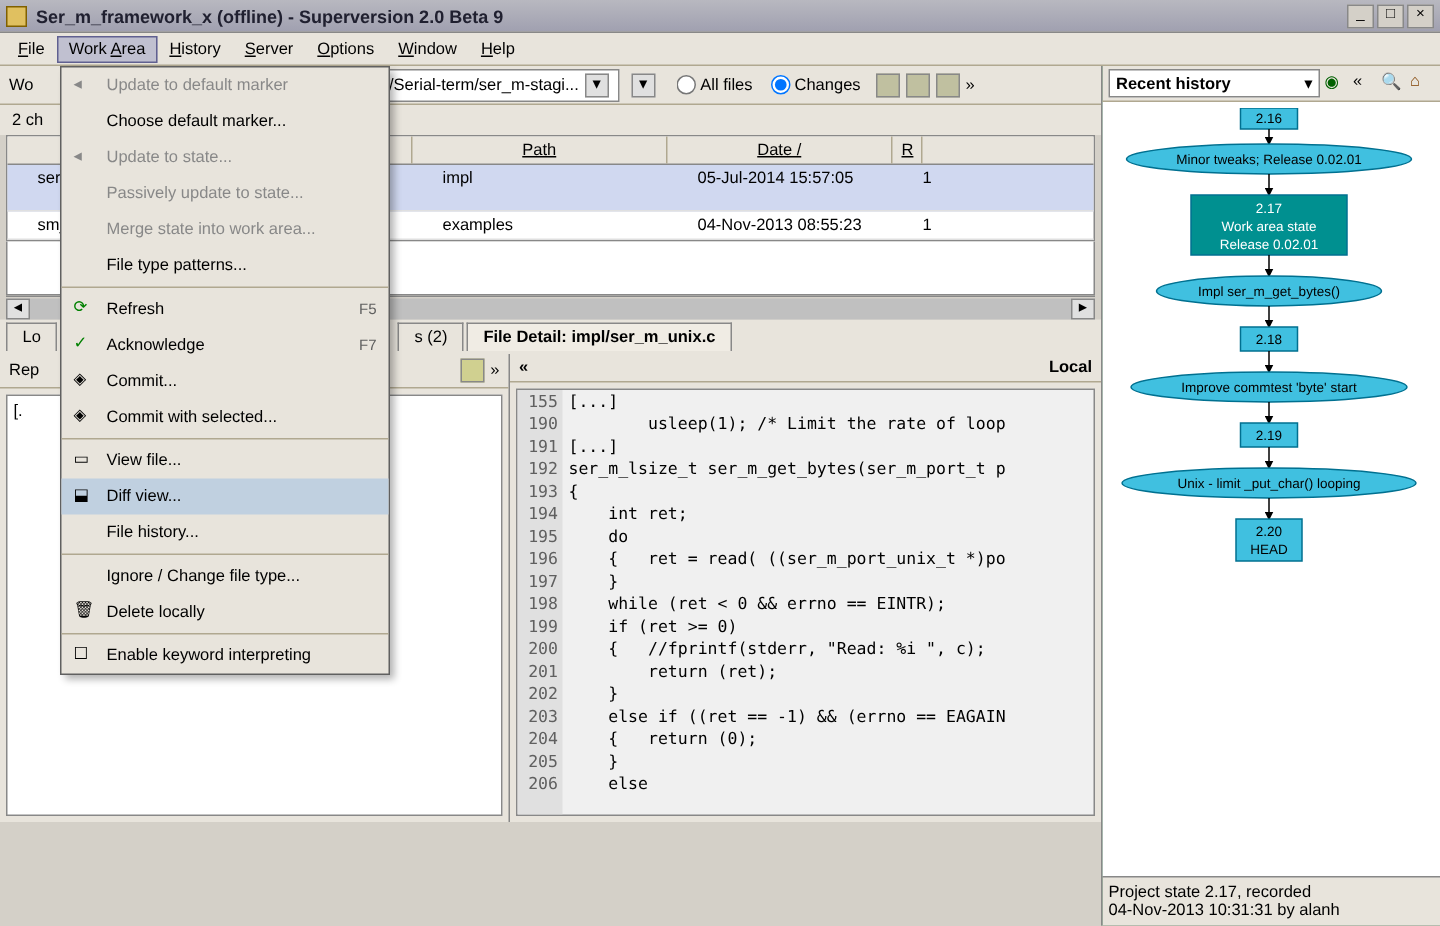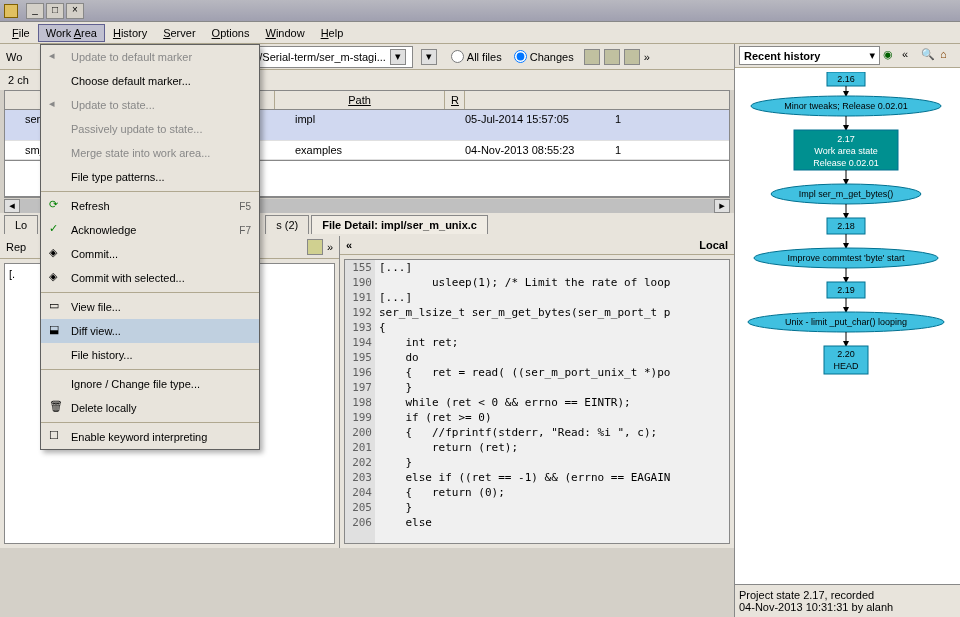--- a/index.html
+++ b/index.html
@@ -67,20 +67,21 @@
 .node-ellipse { fill: #40c0e0; stroke: #007090; stroke-width: 1; }
 .node-text { font-size: 9px; text-anchor: middle; fill: #000; }
 .node-text.white { fill: #fff; }
 .arrow { stroke: #000; stroke-width: 1; fill: none; marker-end: url(#arrowhead); }
 </style>
 </head>
 <body>
 
 <div class="titlebar">
   <span class="titlebar-icon"></span>
+  <span class="titlebar-text">Ser_m_framework_x (offline) - Superversion 2.0 Beta 9</span>
   <span class="win-btn">_</span>
   <span class="win-btn">□</span>
   <span class="win-btn">×</span>
 </div>
 
 <div class="menubar">
   <span class="menu-item"><u>F</u>ile</span>
   <span class="menu-item active">Work <u>A</u>rea</span>
   <span class="menu-item"><u>H</u>istory</span>
   <span class="menu-item"><u>S</u>erver</span>
@@ -189,20 +190,21 @@
 
     <div class="info-row">
       <span>2 ch</span><span style="margin-left:225px">r</span>
     </div>
 
     <div class="table-area">
       <div class="table-header">
         <span class="th col-name"></span>
         <span class="th col-status" style="margin-left:100px">Status</span>
         <span class="th col-path" style="text-align:center">Path</span>
+        <span class="th col-date" style="text-align:center">Date /</span>
         <span class="th col-r">R</span>
       </div>
       <div id="table-body">
           <div class="table-row selected">
             <span class="td col-name">ser_n</span>
             <span class="td col-status" style="margin-left:100px">fied (+20 lines)</span>
             <span class="td col-path">impl</span>
             <span class="td col-date">05-Jul-2014 15:57:05</span>
             <span class="td col-r">1</span>
           </div>

